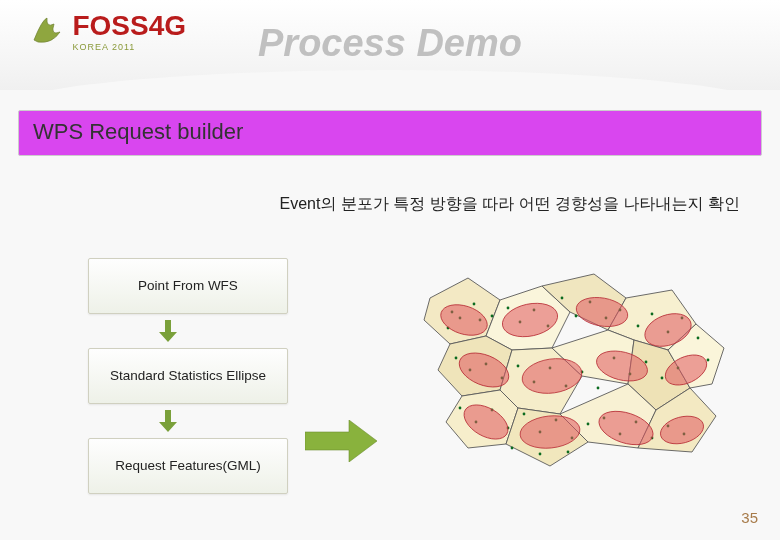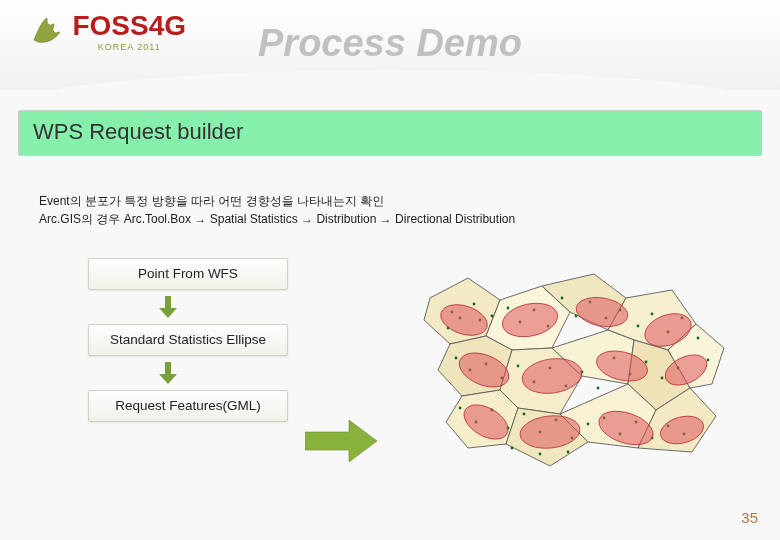--- a/index.html
+++ b/index.html
@@ -36,74 +36,74 @@
     }
     .logo-text {
       font-size: 28px;
       font-weight: bold;
       color: #b91c1c;
     }
     .logo-sub {
       font-size: 9px;
       color: #8a9a3a;
       letter-spacing: 1px;
-      text-align: center;
     }
     .slide-title {
       position: absolute;
       top: 22px;
       left: 50%;
       transform: translateX(-50%);
       font-size: 38px;
       font-weight: bold;
       color: #c0c0c0;
       z-index: 2;
       font-style: italic;
     }
     .title-box {
       position: absolute;
       top: 110px;
       left: 18px;
       right: 18px;
-      background: #86efac;
+      background: #d946ef;
       border: 1px solid #ccc;
       border-radius: 2px;
       padding: 8px 14px 10px;
       z-index: 2;
     }
     .title-line1 {
       font-size: 22px;
       color: #333;
     }
     .title-line2 {
       font-size: 22px;
       color: #333;
     }
     .desc {
       position: absolute;
       top: 192px;
       left: 39px;
       right: 40px;
-      font-size: 12px;
+      font-size: 16px;
       color: #222;
       line-height: 1.5;
       z-index: 2;
+      text-align: right;
     }
     .flow {
       position: absolute;
       top: 258px;
       left: 48px;
       width: 240px;
       z-index: 2;
     }
     .flow-box {
       background: linear-gradient(to bottom, #fefefe, #eef1e8);
       border: 1px solid #d0d0c0;
       border-radius: 2px;
-      height: 32px;
+      height: 56px;
       display: flex;
       align-items: center;
       justify-content: center;
       font-size: 13.5px;
       color: #222;
       text-align: center;
       line-height: 1.2;
       padding: 2px 20px;
       box-shadow: 0 1px 2px rgba(0,0,0,0.08);
       margin-left: 40px;
@@ -167,21 +167,20 @@
 </div>
 
 <div class="slide-title">Process Demo</div>
 
 <div class="title-box">
   <div class="title-line1">WPS Request builder</div>
 </div>
 
 <div class="desc">
   <div>Event의 분포가 특정 방향을 따라 어떤 경향성을 나타내는지 확인</div>
-  <div>Arc.GIS의 경우 Arc.Tool.Box → Spatial Statistics → Distribution  → Directional Distribution</div>
 </div>
 
 <div class="flow">
   <div class="flow-box">Point From WFS</div>
   <div class="flow-arrow">
     <svg width="18" height="22" viewBox="0 0 18 22">
       <path d="M6 0 H12 V12 H18 L9 22 L0 12 H6 Z" fill="#7aa03a"></path>
     </svg>
   </div>
   <div class="flow-box">Standard Statistics Ellipse</div>

